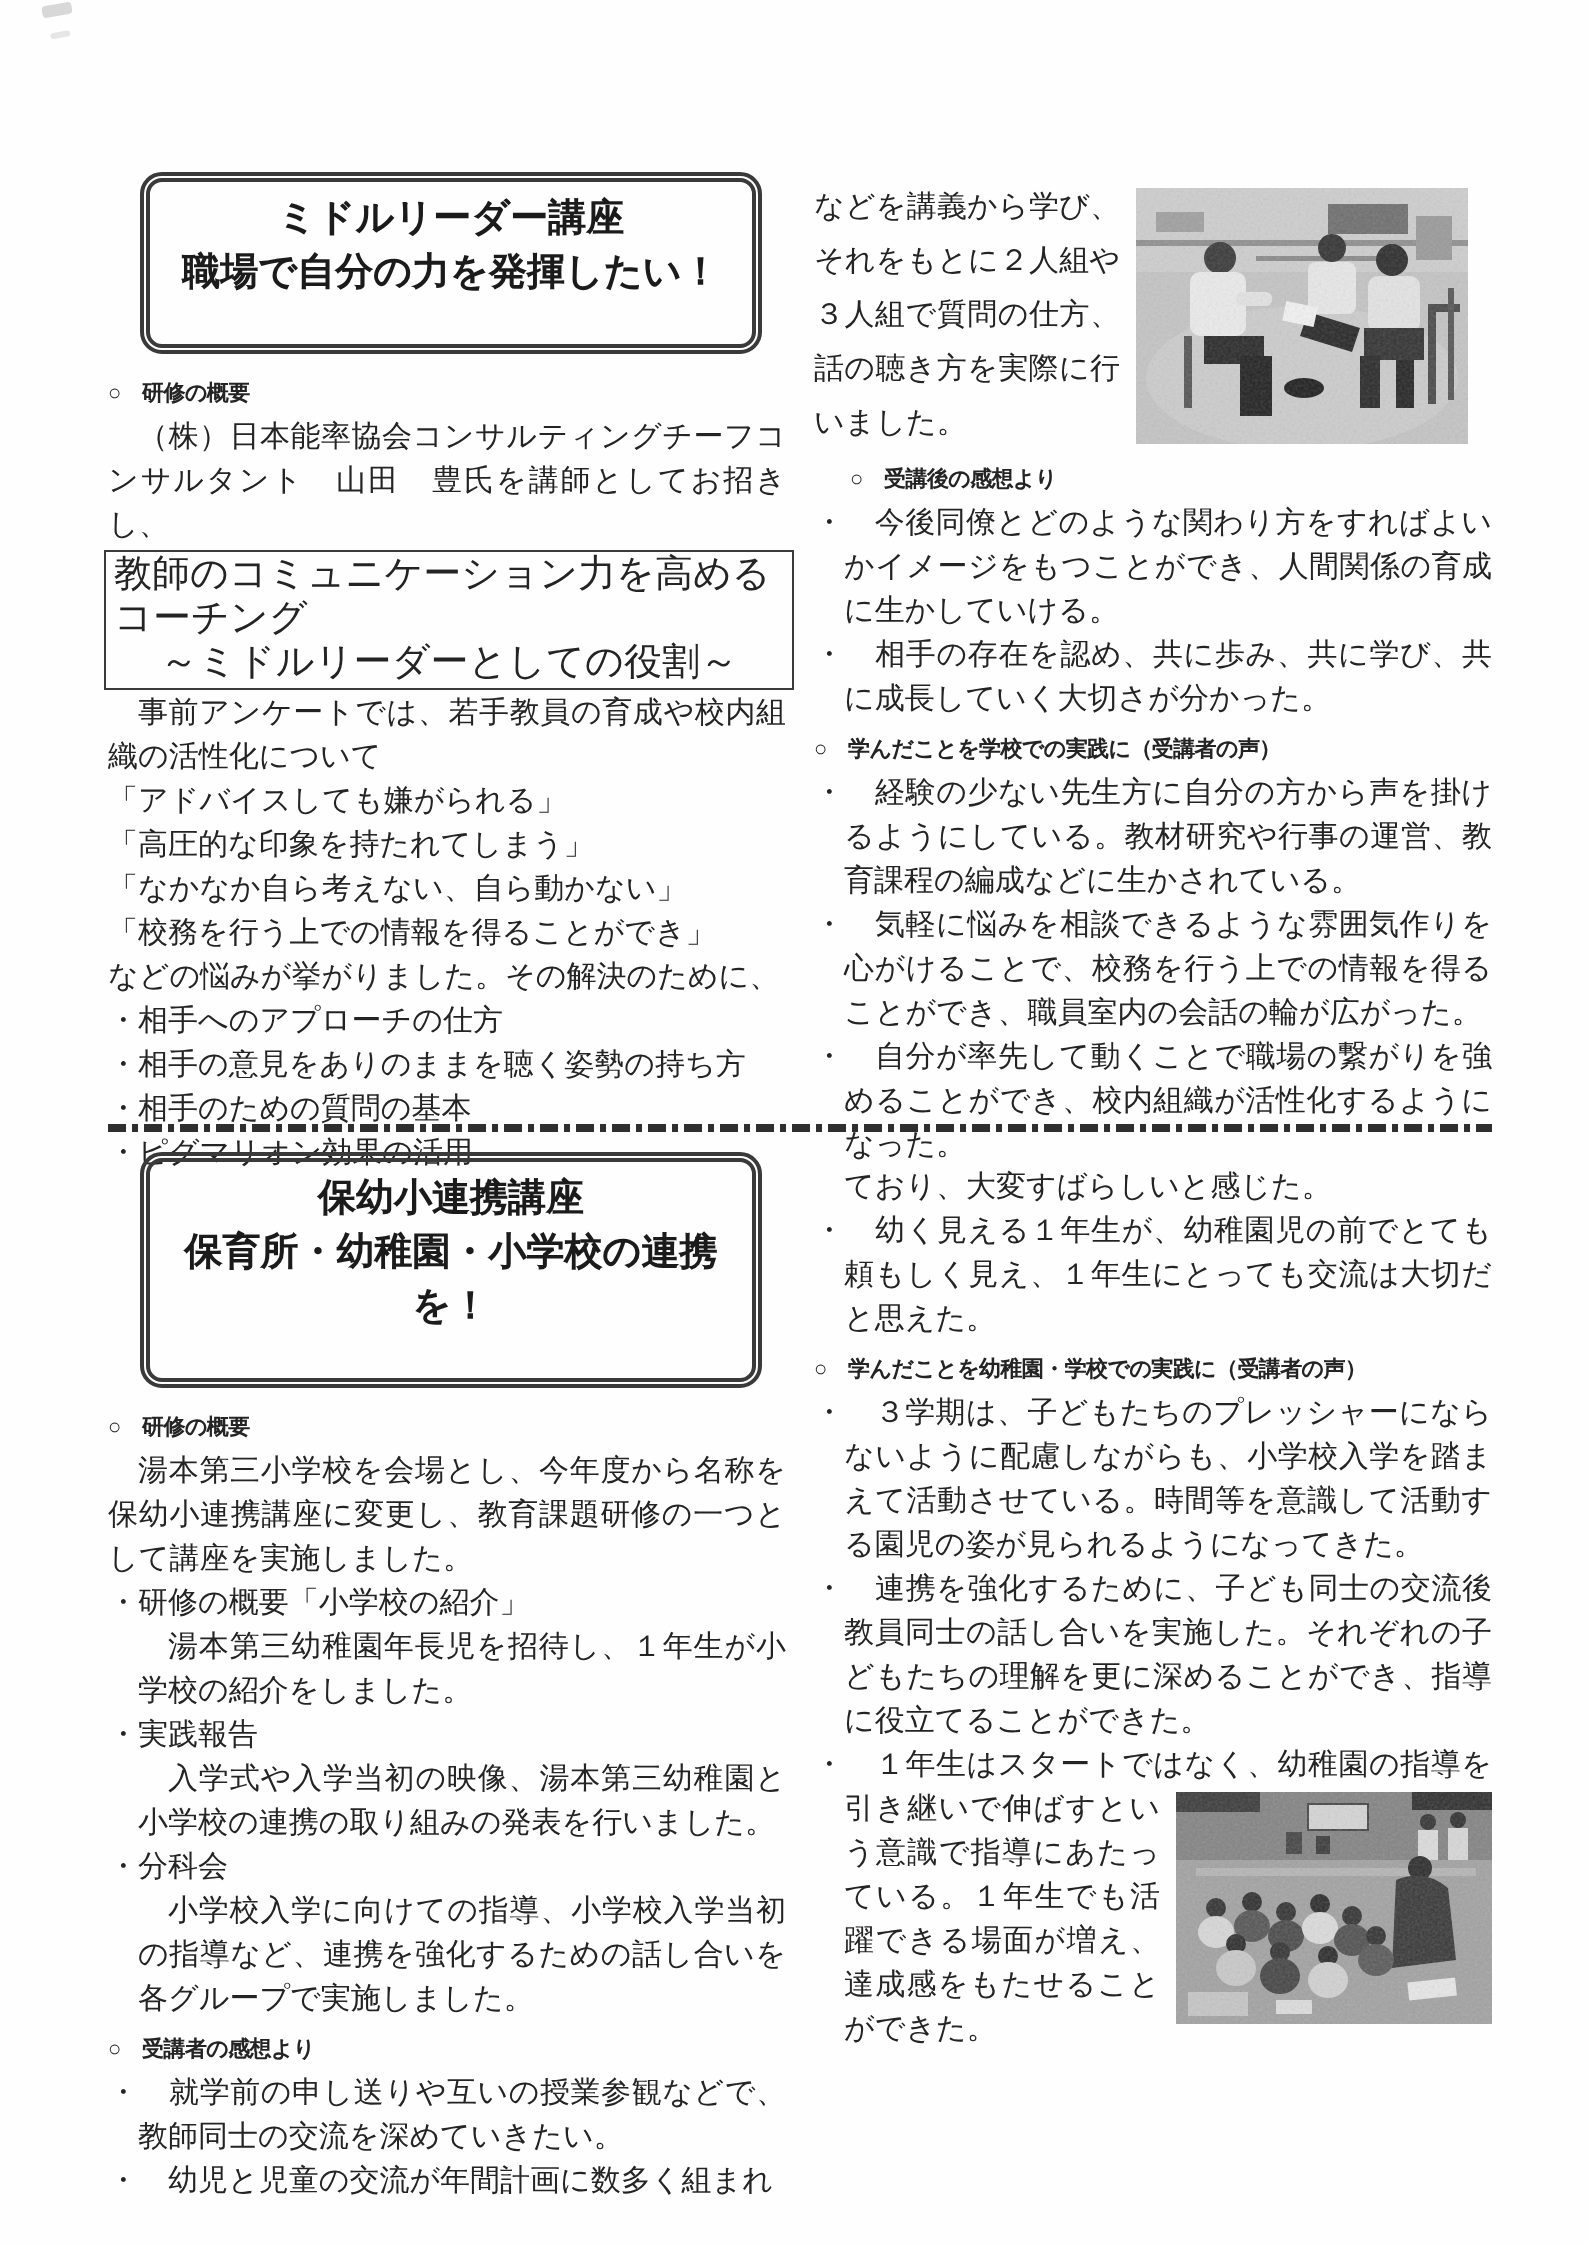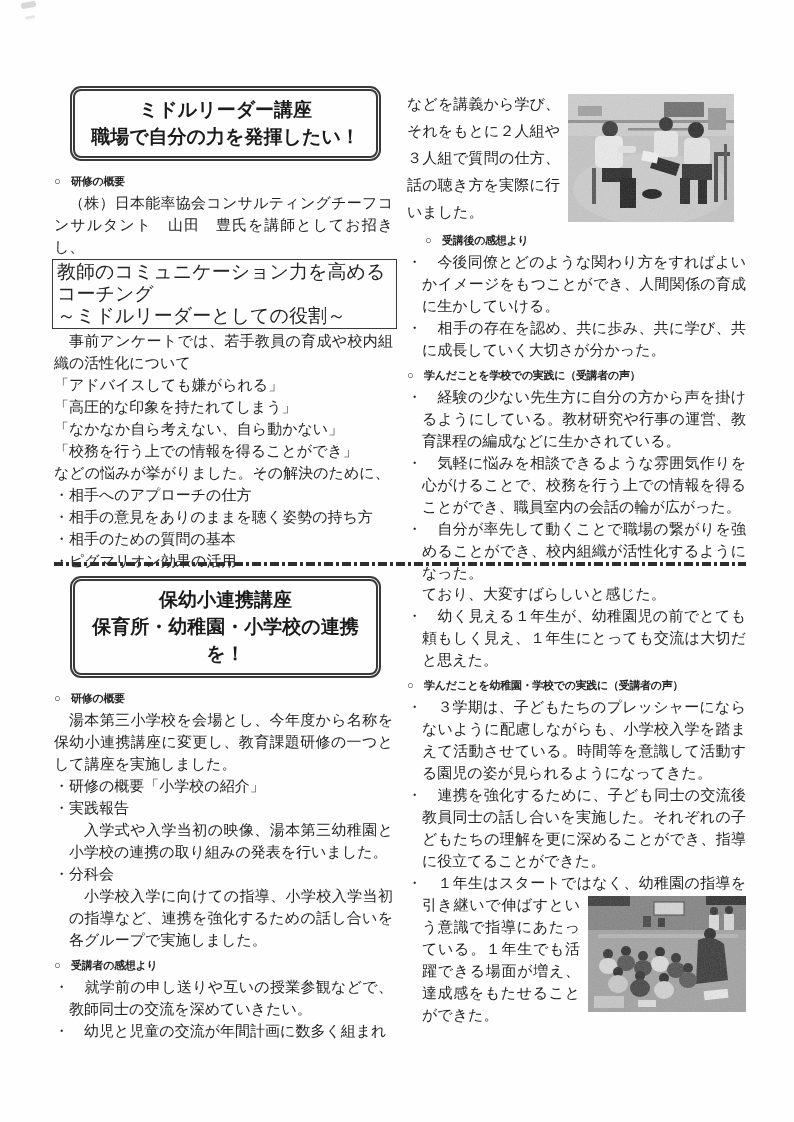--- a/index.html
+++ b/index.html
@@ -27,31 +27,31 @@
   .hang{padding-left:1em;text-indent:-1em;}
   .body2{padding-left:1em;text-indent:1em;}
   .contp{padding-left:1em;}
   .ghead{
     font-family:"Liberation Sans","DejaVu Sans",sans-serif;
     font-weight:bold;font-size:11px;line-height:22px;
     letter-spacing:-0.3px;margin-top:3px;
   }
   .title-box{
     border:5px double #3a3a3a;border-radius:11px;
-    margin:0 12px 9px 16px;padding:5px 4px 6px;
+    margin:0 12px 9px 16px;padding:5px 4px 22px;
     text-align:center;
     font-family:"Liberation Sans","DejaVu Sans",sans-serif;
     font-weight:bold;font-size:19px;line-height:27px;color:#1b1b1b;
   }
   .inner-box{
     border:1.5px solid #3a3a3a;
     margin:1px -4px 1px -2px;padding:1px 4px;
     font-size:19px;line-height:22px;
   }
-  .inner-box .ctr{text-align:left;}
+  .inner-box .ctr{text-align:center;}
   .divider{
     position:absolute;top:562px;left:54px;width:692px;height:4px;
     background:repeating-linear-gradient(90deg,
       #2e2e2e 0 9px,transparent 9px 12px,
       #2e2e2e 12px 15px,transparent 15px 18px);
   }
   .photo{background:#bdbdbd;line-height:0;}
   .photo1{float:right;width:166px;height:128px;margin:3px 12px 4px 8px;}
   .photo2{float:right;width:158px;height:116px;margin:2px 0 2px 8px;display:block;}
   .side{line-height:27px;}
@@ -148,20 +148,21 @@
 
   <section class="sec sec2">
     <div class="col">
       <div class="title-box">
         <div>保幼小連携講座</div>
         <div>保育所・幼稚園・小学校の連携を！</div>
       </div>
       <p class="ghead">○　研修の概要</p>
       <p class="p ind1">湯本第三小学校を会場とし、今年度から名称を保幼小連携講座に変更し、教育課題研修の一つとして講座を実施しました。</p>
       <p class="p">・研修の概要「小学校の紹介」</p>
+      <p class="p body2">湯本第三幼稚園年長児を招待し、１年生が小学校の紹介をしました。</p>
       <p class="p">・実践報告</p>
       <p class="p body2">入学式や入学当初の映像、湯本第三幼稚園と小学校の連携の取り組みの発表を行いました。</p>
       <p class="p">・分科会</p>
       <p class="p body2">小学校入学に向けての指導、小学校入学当初の指導など、連携を強化するための話し合いを各グループで実施しました。</p>
       <p class="ghead">○　受講者の感想より</p>
       <p class="p hang">・　就学前の申し送りや互いの授業参観などで、教師同士の交流を深めていきたい。</p>
       <p class="p hang">・　幼児と児童の交流が年間計画に数多く組まれ</p>
     </div>
 
     <div class="col" style="padding-top:7px">

